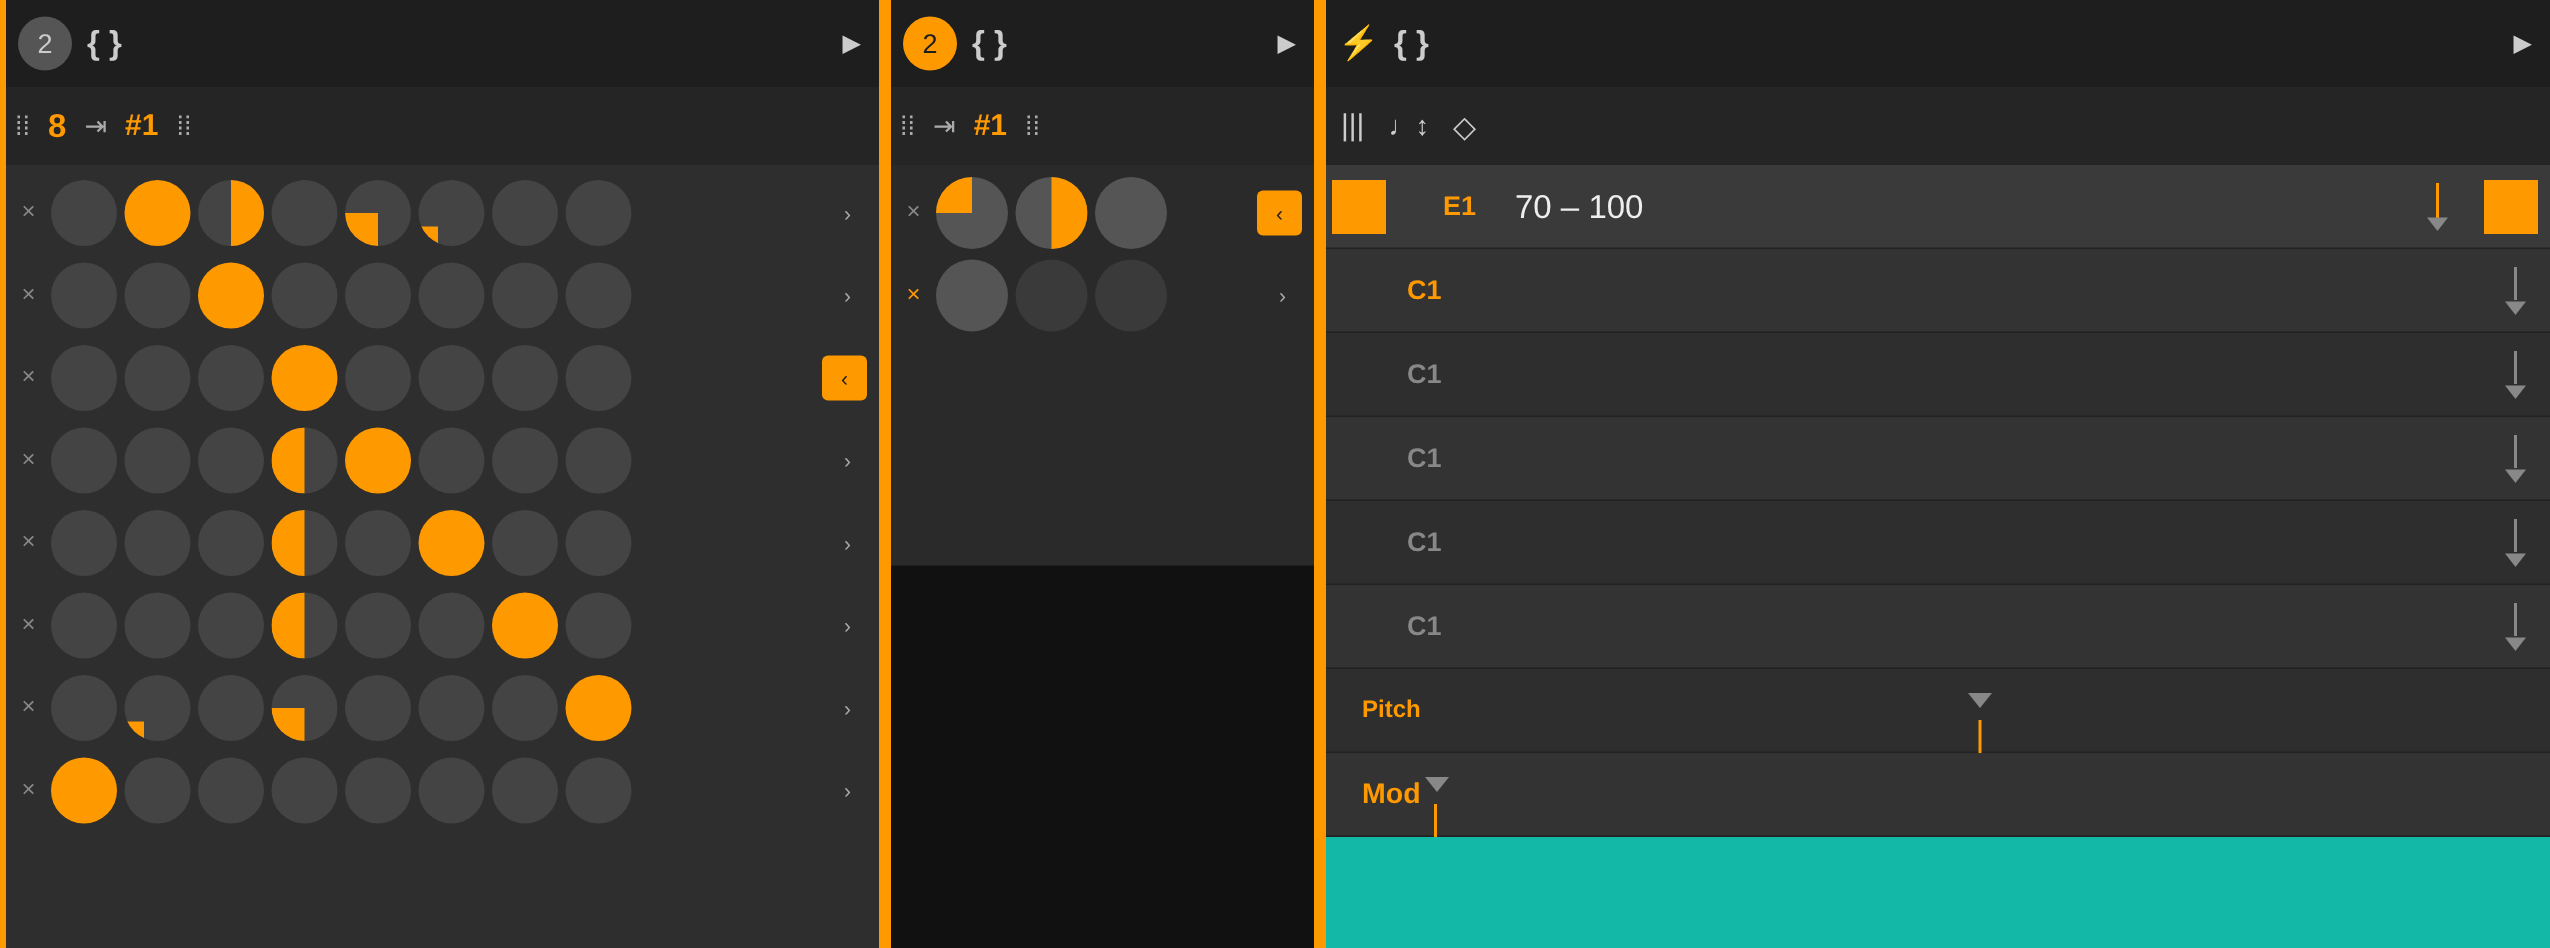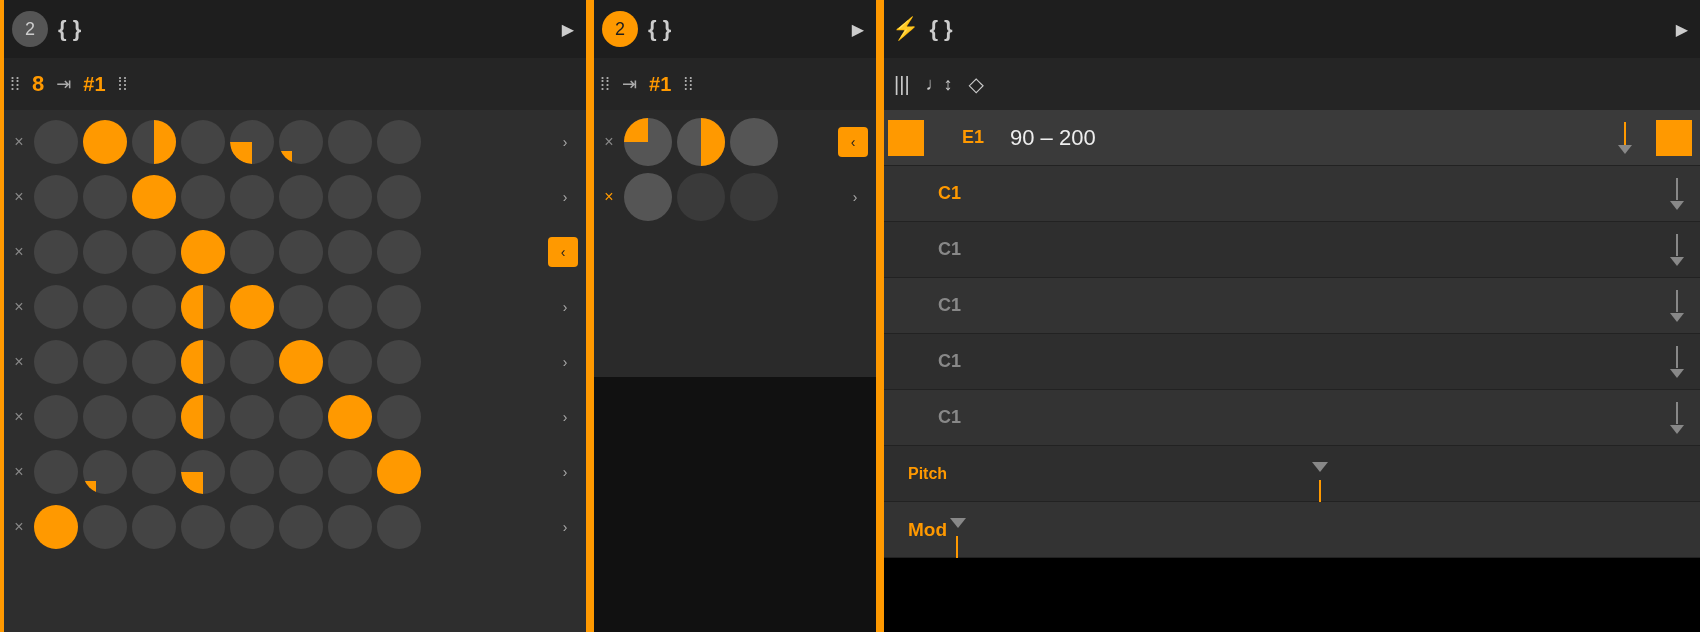--- a/index.html
+++ b/index.html
@@ -234,21 +234,21 @@
       display: flex;
       align-items: center;
       padding: 0 14px;
       gap: 16px;
     }
 
     .right-rows-area {
       flex: 1;
       display: flex;
       flex-direction: column;
-      background: #000000;
+      background: #14b8a6;
     }
 
     .right-row {
       display: flex;
       align-items: center;
       height: 56px;
       border-bottom: 1px solid #222;
       padding: 0 8px;
       gap: 10px;
     }
@@ -516,21 +516,21 @@
     <span class="icon-bars">|||</span>
     <span class="icon-music">♩↕</span>
     <span class="icon-diamond">◇</span>
   </div>
 
   <div class="right-rows-area">
 
     <div class="right-row" style="background:#3a3a3a;">
       <div class="yellow-sq"></div>
       <span class="row-label" style="color:#f90;">E1</span>
-      <span class="row-range" style="color:#eee; font-size:22px;">90 – 200</span>
+      <span class="row-range" style="color:#eee; font-size:22px;">70 – 100</span>
       <div style="flex:1;"></div>
       <div style="position:relative; width:60px; height:40px;">
         <div style="position:absolute; right:12px; top:4px; width:2px; height:24px; background:#f90;"></div>
         <div style="position:absolute; right:6px; bottom:4px; width:0; height:0; border-left:7px solid transparent; border-right:7px solid transparent; border-top:9px solid #888;"></div>
       </div>
       <div class="yellow-sq" style="margin-left:8px;"></div>
     </div>
 
     <div class="right-row" style="background:#333;">
       <span class="row-label" style="color:#f90; padding-left:50px;">C1</span>

